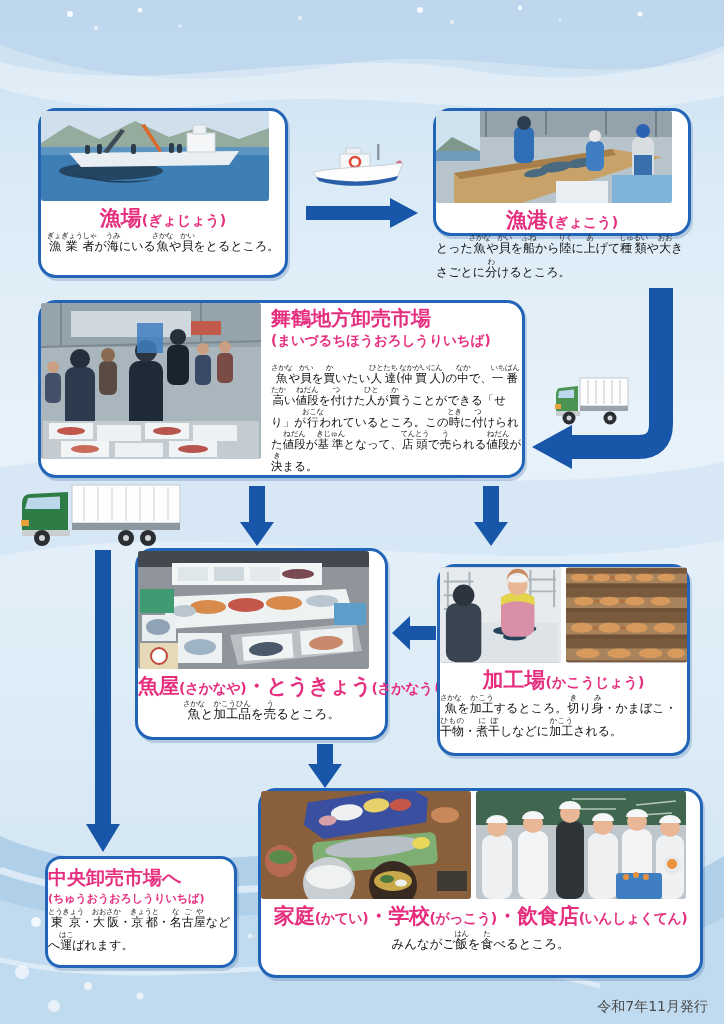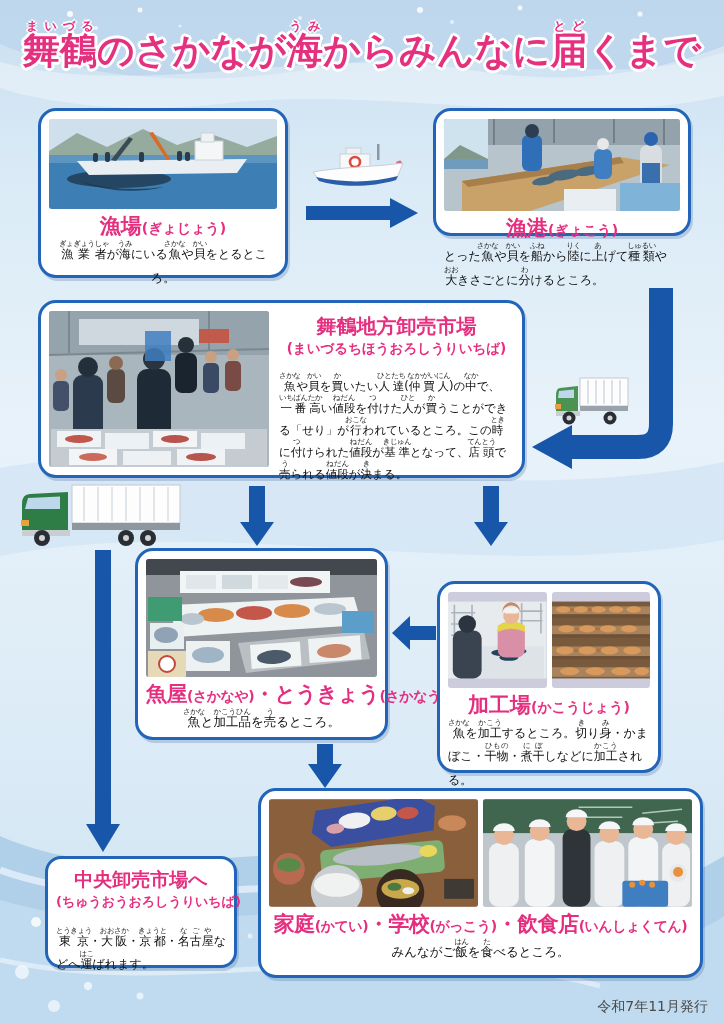--- a/index.html
+++ b/index.html
@@ -14,27 +14,27 @@
   .title { position:absolute; top:20px; left:0; width:724px; text-align:center;
     color:#e5307f; font-weight:bold; font-size:37px; letter-spacing:0px; white-space:nowrap;
     text-shadow:-3px 0 0 #fff,3px 0 0 #fff,0 -3px 0 #fff,0 3px 0 #fff,
       -2px -2px 0 #fff,2px -2px 0 #fff,-2px 2px 0 #fff,2px 2px 0 #fff; }
   .title rt { font-size:12px; font-weight:bold; color:#e5307f; line-height:1;
     text-shadow:-2px 0 0 #fff,2px 0 0 #fff,0 -2px 0 #fff,0 2px 0 #fff; }
   ruby { ruby-position:over; }
 
   
   .box { position:absolute; background:#fff; border:3px solid #2265b8; border-radius:18px;
-    box-shadow:2px 3px 0 rgba(18,70,140,.20); padding:8px; }
+    box-shadow:2px 3px 0 rgba(18,70,140,.20); }
   .photo { overflow:hidden; border-radius:3px; background:#ccd; }
   .photo-row { display:flex; gap:5px; }
   .heading { text-align:center; color:#e62e7f; font-weight:bold; white-space:nowrap; margin-top:3px; }
   .heading .main { font-size:21px; }
   .heading .reading { font-size:14px; }
-  .heading2 { text-align:center; color:#e62e7f; font-weight:bold; }
+  .heading2 { text-align:left; color:#e62e7f; font-weight:bold; }
   .desc { color:#0e0e0e; font-size:12.5px; line-height:2.0; text-align:left; }
   .desc-center { text-align:center; }
   .box rt { font-size:7.5px; color:#222; line-height:1; letter-spacing:-0.5px; }
 
   .footer-note { position:absolute; right:16px; top:998px; font-size:14px; color:#4a4a4a;margin-left:15px; }
 </style>
 </head>
 <body>
 
 <div id="poster">
@@ -66,21 +66,20 @@
         <circle cx="120" cy="960" r="2.5" opacity="0.7"></circle>
       <circle cx="140" cy="996" r="3.5" opacity="0.6"></circle>
         <circle cx="508" cy="880" r="4" opacity="0.7"></circle>
       <circle cx="540" cy="900" r="2.5" opacity="0.65"></circle>
         <circle cx="480" cy="906" r="3" opacity="0.6"></circle>
       <circle cx="580" cy="924" r="2" opacity="0.6"></circle>
         <circle cx="250" cy="936" r="2.5" opacity="0.55"></circle>
     </g>
   </svg>
 
-  <div class="title"><ruby>舞<rt>まい</rt></ruby><ruby>鶴<rt>づる</rt></ruby>のさかなが<ruby>海<rt>うみ</rt></ruby>からみんなに<ruby>届<rt>とど</rt></ruby>くまで</div>
 
   <div class="box" style="left:38px;top:108px;width:250px;height:170px">
     <svg class="photo" width="228" height="90" viewBox="0 0 228 90">
       <rect width="228" height="40" fill="#cfe0ec"></rect>
       <path d="M0,32 L28,14 L58,28 L94,10 L128,26 L162,15 L198,28 L228,17 V42 H0 Z" fill="#8ea595" opacity="0.9"></path>
       <rect y="36" width="228" height="54" fill="#3d7fb4"></rect>
       <rect y="36" width="228" height="8" fill="#6fa3c8" opacity="0.6"></rect>
       <path d="M30,62 q40,12 85,6 q-45,10 -85,-6" fill="#1d3347" opacity="0.8"></path>
       <ellipse cx="70" cy="60" rx="52" ry="9" fill="#1d3347" opacity="0.75"></ellipse>
       <path d="M28,42 L198,40 L188,54 L40,56 Z" fill="#e9eef2"></path>
@@ -307,21 +306,21 @@
       <span style="font-size:0"><span class="main">魚屋</span><span class="reading">(さかなや)</span><span class="main">・</span><span class="main">とうきょう</span><span class="reading">(さかなうりば)</span></span>
     </div>
     <div class="desc desc-center"><ruby>魚<rt>さかな</rt></ruby>と<ruby>加工品<rt>かこうひん</rt></ruby>を<ruby>売<rt>う</rt></ruby>るところ。</div>
   </div>
 
   <svg class="abs" style="left:392px;top:616px" width="44" height="34" viewBox="0 0 44 34">
     <rect x="17" y="10" width="27" height="14" fill="#1756a8"></rect>
       <polygon points="0,17 18,0 18,34" fill="#1756a8"></polygon>
   </svg>
 
-  <div class="box" style="left:437px;top:581px;width:224px;height:192px">
+  <div class="box" style="left:437px;top:564px;width:253px;height:192px">
     <div class="photo-row">
       <svg class="photo" width="123" height="96" viewBox="0 0 123 96">
         <rect width="123" height="96" fill="#e7ebee"></rect>
         <g stroke="#aab4bb" stroke-width="2">
             <line x1="8" y1="4" x2="8" y2="60"></line>
             <line x1="30" y1="4" x2="30" y2="56"></line>
             <line x1="4" y1="14" x2="34" y2="14"></line>
             <line x1="4" y1="28" x2="34" y2="28"></line>
             <line x1="4" y1="42" x2="34" y2="42"></line>
             <line x1="92" y1="2" x2="92" y2="40"></line>
@@ -390,22 +389,22 @@
     </div>
     <div class="desc" style="font-size:12px;line-height:1.95"><ruby>魚<rt>さかな</rt></ruby>を<ruby>加工<rt>かこう</rt></ruby>するところ。<ruby>切<rt>き</rt></ruby>り<ruby>身<rt>み</rt></ruby>・かまぼこ・<ruby>干物<rt>ひもの</rt></ruby>・<ruby>煮<rt>に</rt></ruby><ruby>干<rt>ぼ</rt></ruby>しなどに<ruby>加工<rt>かこう</rt></ruby>される。</div>
   </div>
 
   <svg class="abs" style="left:308px;top:744px" width="34" height="44" viewBox="0 0 34 44">
     <rect x="9" width="16" height="22" fill="#1756a8"></rect>
       <polygon points="0,20 34,20 17,44" fill="#1756a8"></polygon>
   </svg>
 
   <div class="box" style="left:45px;top:856px;width:192px;height:112px;border-radius:16px">
-    <div class="heading2" style="font-size:19px;margin-top:0">中央卸売市場へ</div>
-    <div class="heading2" style="font-size:13px;margin-bottom:16px;white-space:nowrap">(ちゅうおうおろしうりいちば)</div>
+    <div class="heading2" style="font-size:19px;margin-top:6px">中央卸売市場へ</div>
+    <div class="heading2" style="font-size:11px;margin-bottom:2px;white-space:nowrap">(ちゅうおうおろしうりいちば)</div>
     <div class="desc" style="font-size:12px;line-height:1.9"><ruby>東京<rt>とうきょう</rt></ruby>・<ruby>大阪<rt>おおさか</rt></ruby>・<ruby>京都<rt>きょうと</rt></ruby>・<ruby>名古屋<rt>なごや</rt></ruby>などへ<ruby>運<rt>はこ</rt></ruby>ばれます。</div>
   </div>
 
   <div class="box" style="left:258px;top:788px;width:445px;height:190px">
     <div class="photo-row">
       <svg class="photo" width="210" height="108" viewBox="0 0 210 108">
         <rect width="210" height="108" fill="#8a5f3c"></rect>
         <g transform="rotate(-6 100 22)">
             <polygon points="48,6 150,2 168,14 164,38 60,44 42,28" fill="#3a4fa0"></polygon>
           <ellipse cx="86" cy="20" rx="16" ry="8" fill="#eef0f2"></ellipse>

